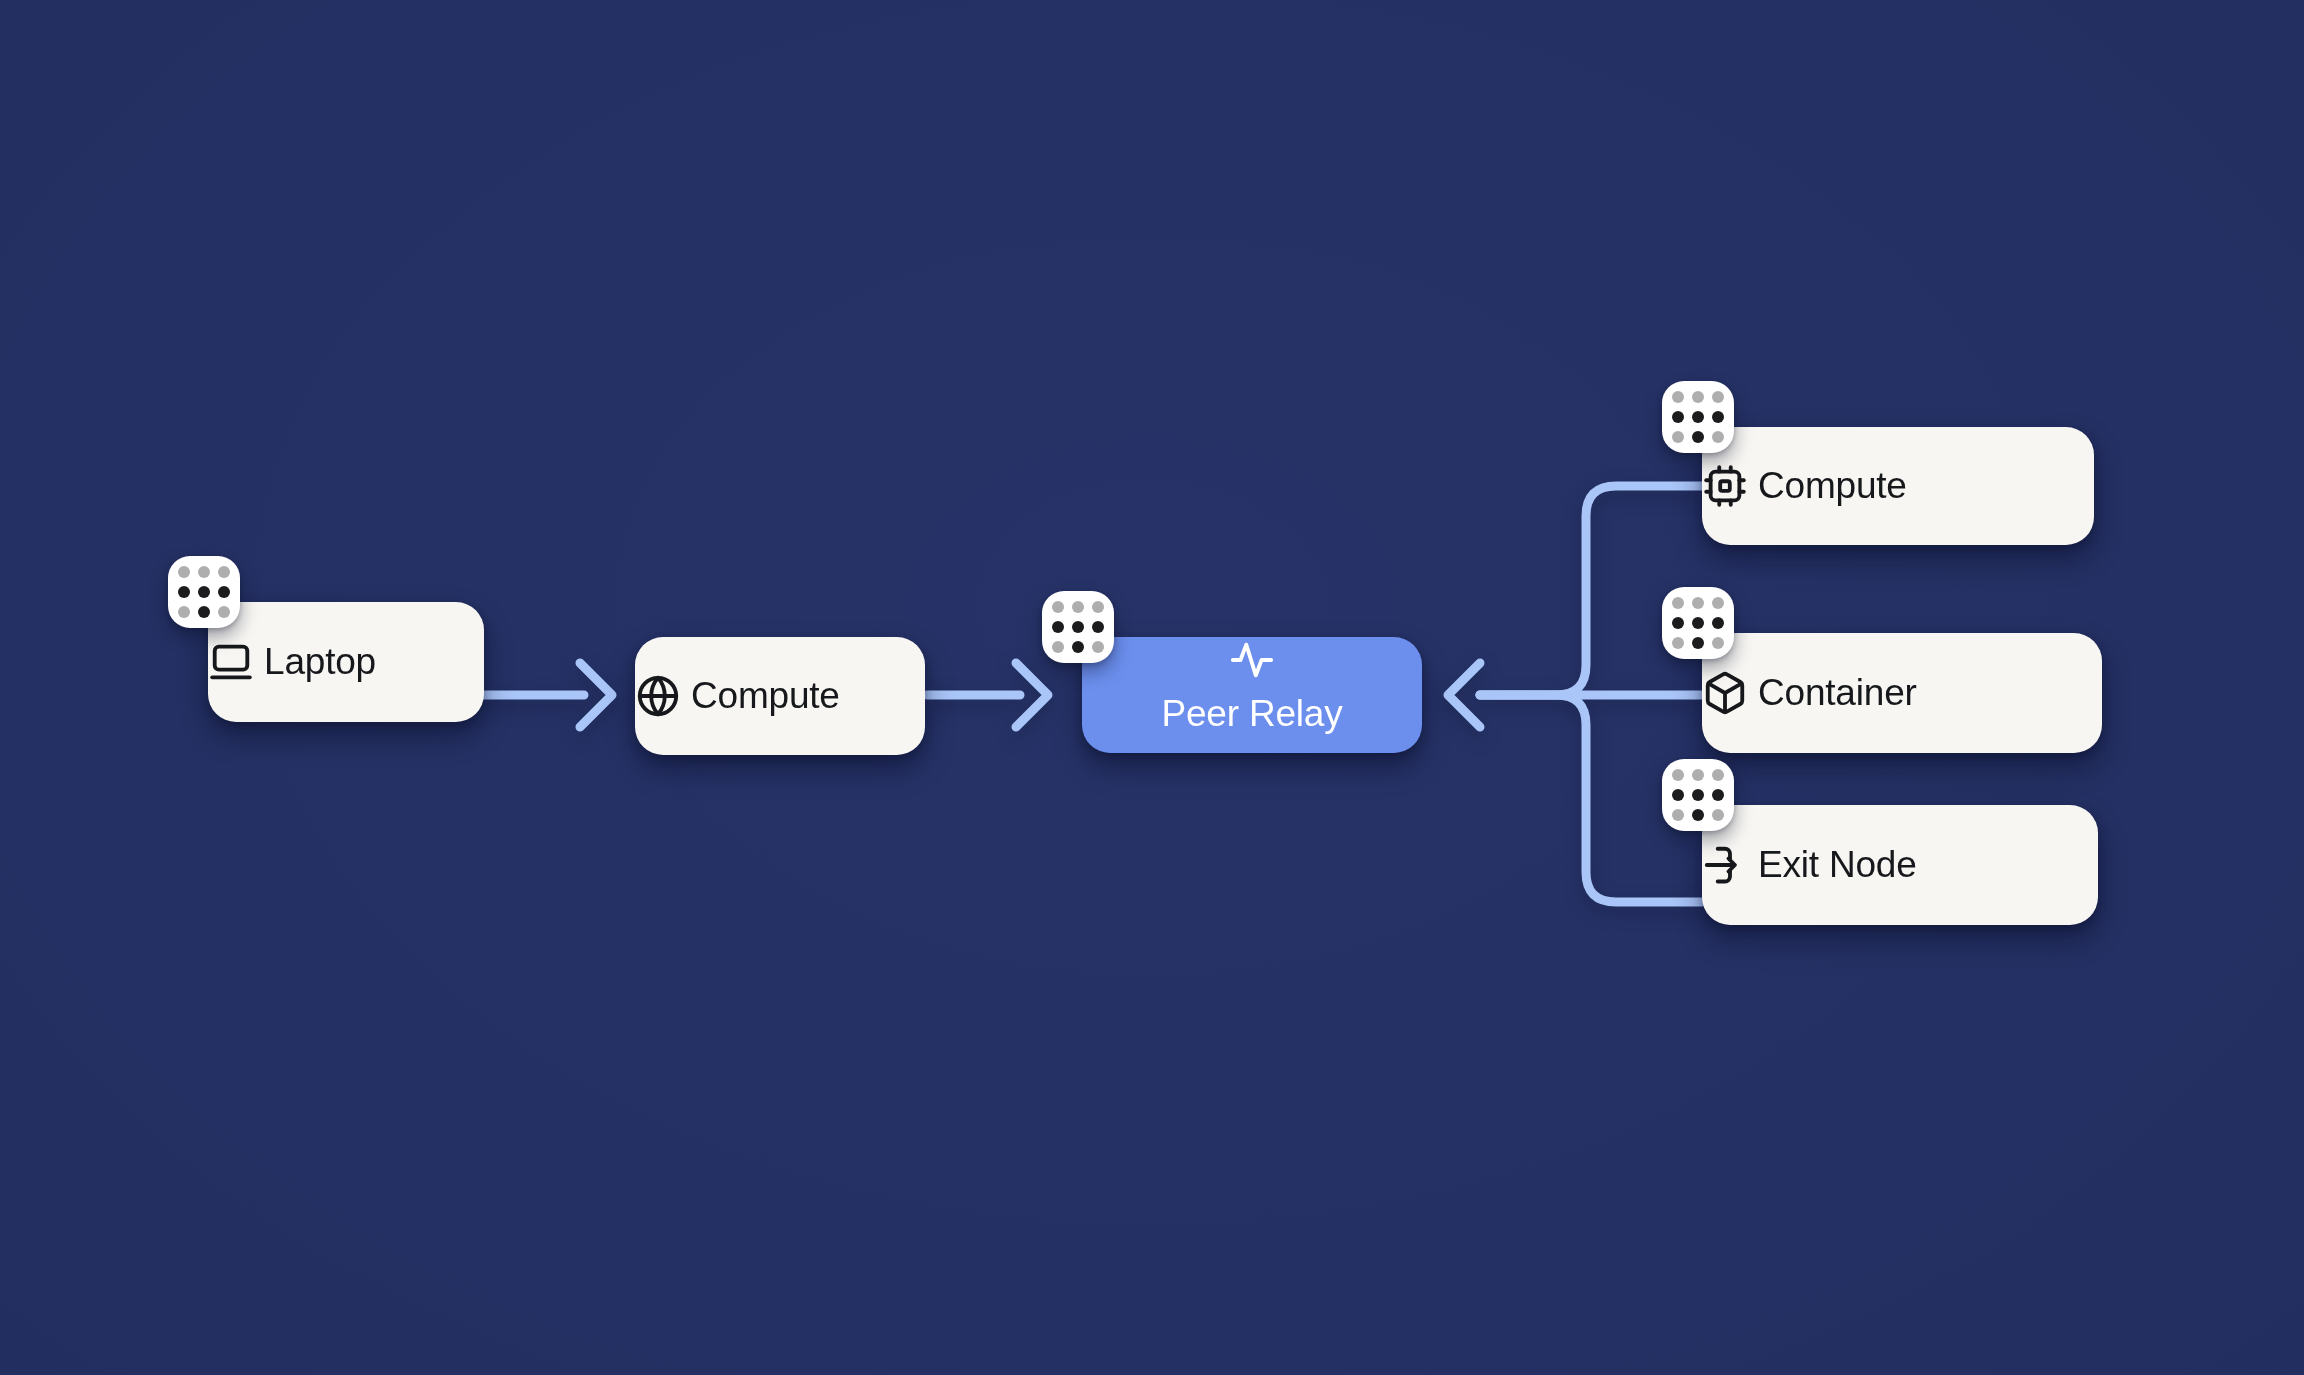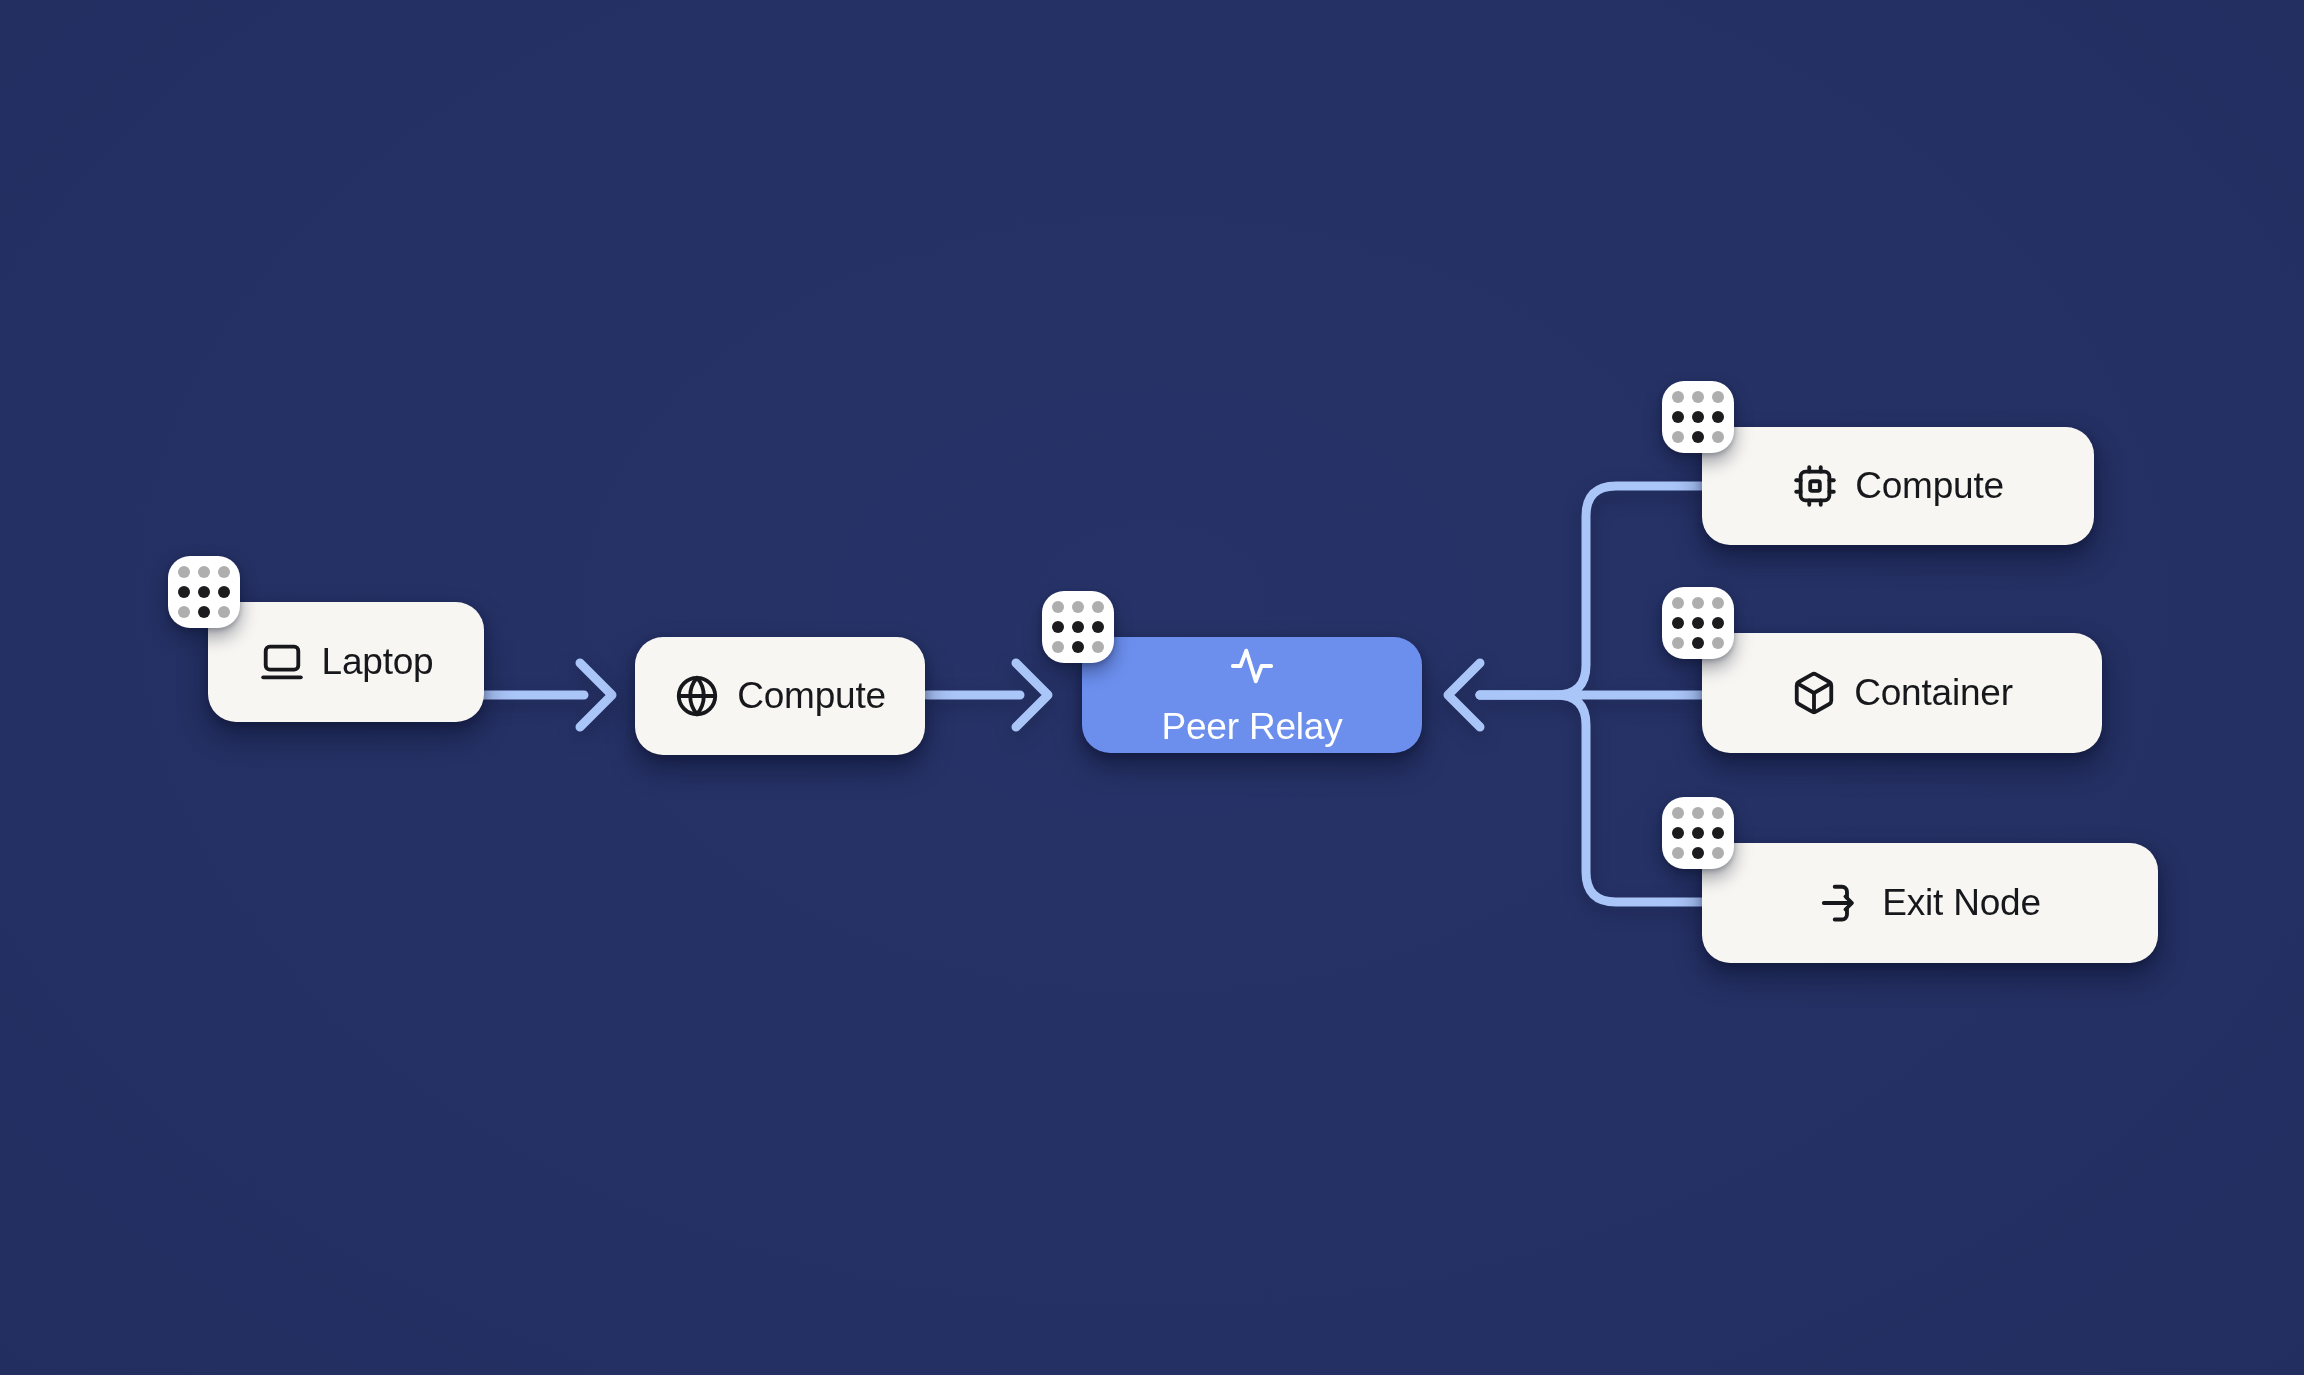--- a/index.html
+++ b/index.html
@@ -17,21 +17,21 @@
   }
   .edge{
     fill:none;
     stroke:var(--connector);
     stroke-width:9;
     stroke-linecap:round;
     stroke-linejoin:round;
   }
   .node{
     position:absolute;z-index:1;
-    display:flex;align-items:center;justify-content:center;gap:17px;
+    display:flex;align-items:center;gap:10px;
     background:var(--node-bg);
     color:var(--node-text);
     border-radius:28px;
     font-size:37px;font-weight:500;letter-spacing:-.2px;
     box-shadow:0 14px 28px rgba(7,12,35,.45), 0 4px 9px rgba(7,12,35,.28);
   }
   .node.primary{
     background:var(--primary-bg);
     color:var(--primary-text);
     flex-direction:column;
@@ -161,21 +161,21 @@
         </span>
     </div>
     <svg class="node-icon" viewBox="0 0 24 24">
       <path d="M21 8a2 2 0 0 0-1-1.73l-7-4a2 2 0 0 0-2 0l-7 4A2 2 0 0 0 3 8v8a2 2 0 0 0 1 1.73l7 4a2 2 0 0 0 2 0l7-4A2 2 0 0 0 21 16Z"></path>
       <path d="m3.3 7 8.7 5 8.7-5"></path>
         <path d="M12 22V12"></path>
     </svg>
     <span class="label">Container</span>
   </div>
 
-  <div class="node light" style="left:1702px;top:843px;width:456px;height:120px">
+  <div class="node light" style="left:1702px;top:805px;width:396px;height:120px">
     <div class="badge">
       <span class="dots">
           <i></i>
           <i></i>
           <i></i>
           <i></i>
           <i></i>
           <i></i>
           <i></i>
           <i></i>

